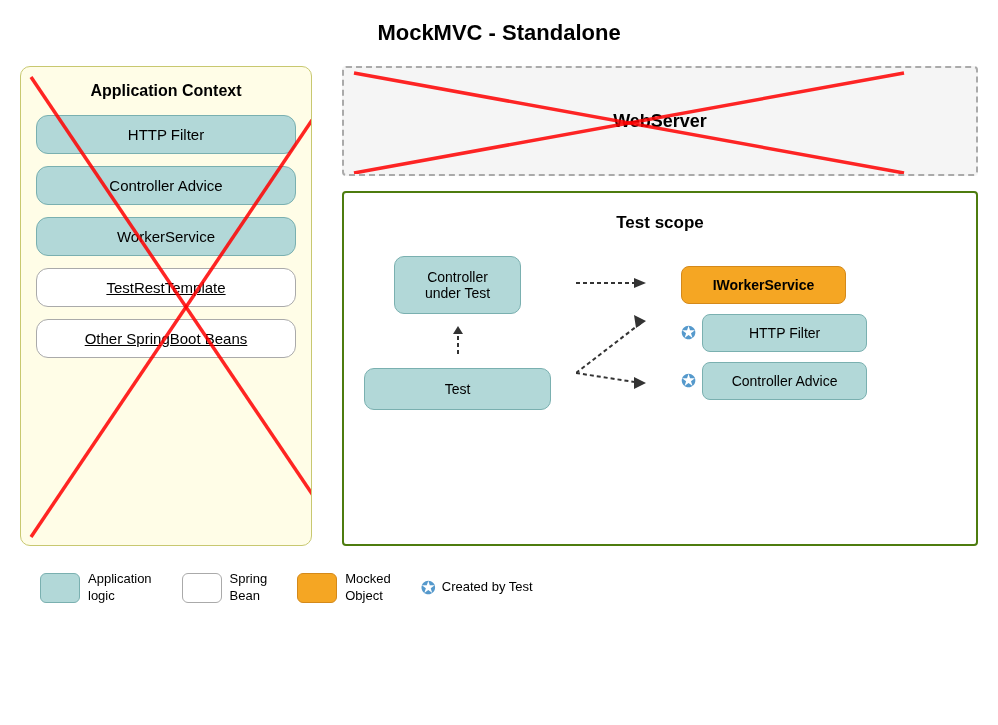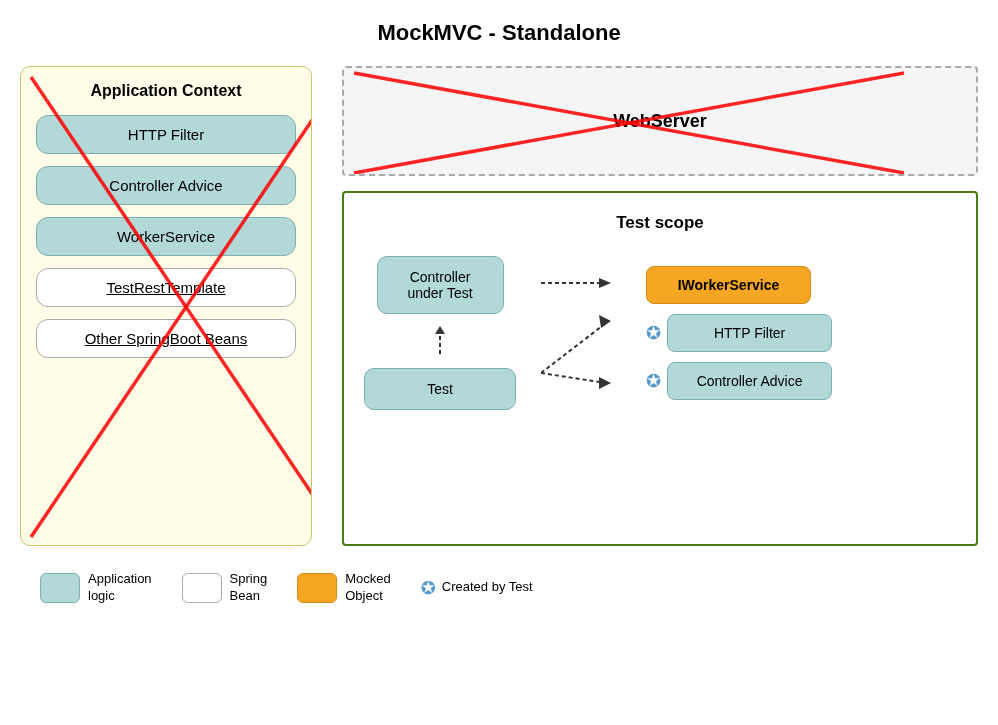--- a/index.html
+++ b/index.html
@@ -152,21 +152,21 @@
       width: 127px;
     }
 
     .test-box {
       background: #b2d8d8;
       border: 1px solid #7ab0b0;
       border-radius: 10px;
       padding: 12px 20px;
       text-align: center;
       font-size: 14px;
-      width: 152px;
+      width: 187px;
     }
 
     .test-scope-right {
       display: flex;
       flex-direction: column;
       gap: 10px;
     }
 
     .iworker-box {
       background: #f5a623;

